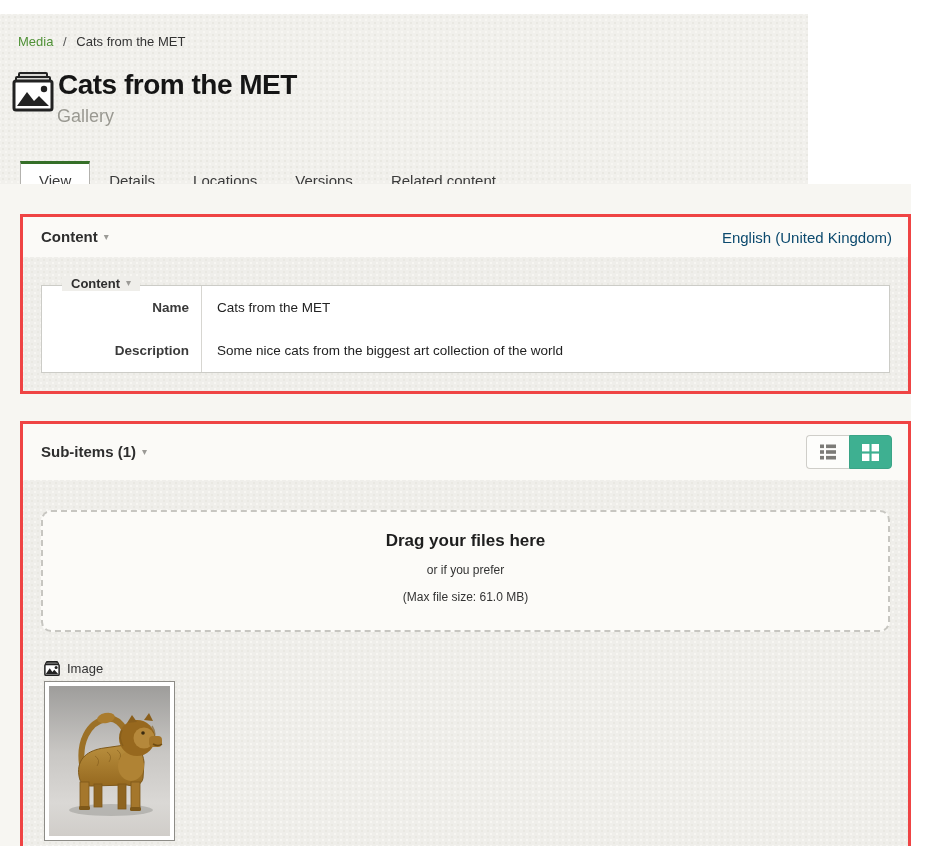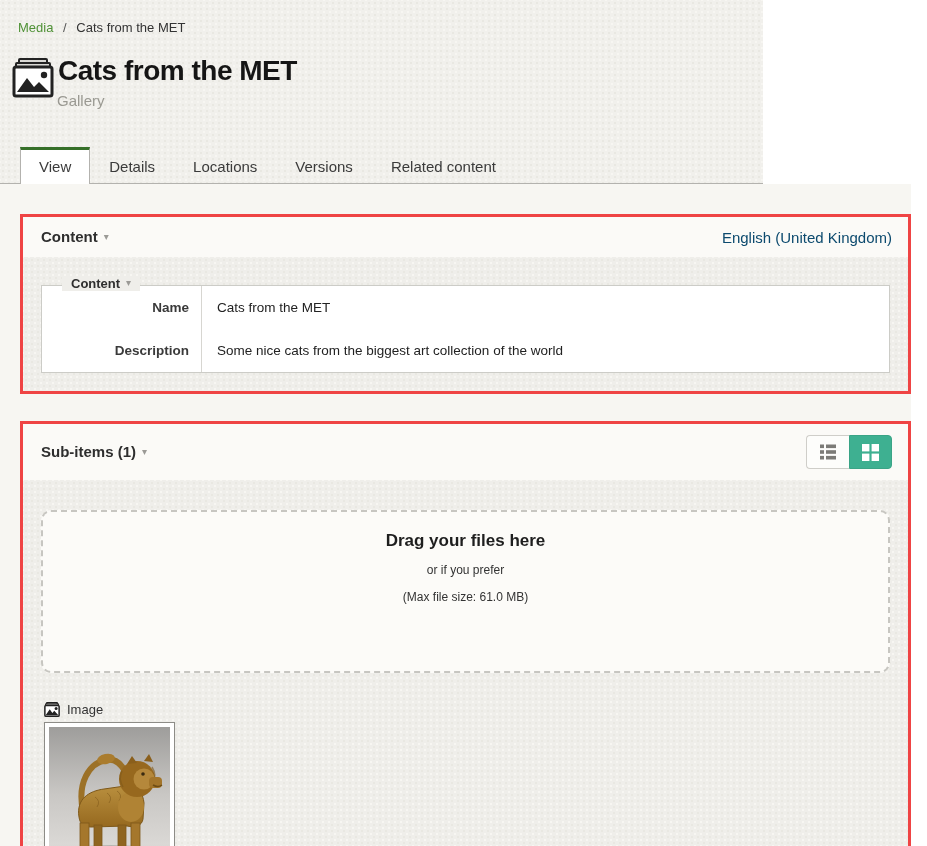--- a/index.html
+++ b/index.html
@@ -13,33 +13,34 @@
   .texture {
     background-color:#f1f0ec;
     background-image:
       radial-gradient(#e9e8e2 1px, transparent 1.4px),
       radial-gradient(#f7f6f2 1px, transparent 1.4px);
     background-size:6px 6px, 6px 6px;
     background-position:0 0, 3px 3px;
   }
   
   .header-strip {
-    position:absolute; left:0; top:0; width:763px; height:183px;
+    position:absolute; left:0; top:14px; width:763px; height:183px;
     border-bottom:1px solid #b3b2ae;
+    padding-left:45px;
   }
   .breadcrumb {
     position:absolute; left:18px; top:20px;
     font-size:13px; color:#333;
   }
   .breadcrumb .crumb-link { color:#4f9136; text-decoration:none; cursor:pointer; }
   .breadcrumb .sep { color:#555; margin:0 6px; }
   .title-row { position:absolute; left:12px; top:56px; display:flex; align-items:flex-start; }
   .title-icon { width:42px; height:40px; margin-right:4px; margin-top:2px; }
   .page-title { font-size:28px; font-weight:bold; color:#151515; line-height:1.1; letter-spacing:-0.5px; }
-  .page-subtitle { position:absolute; left:57px; top:92px; font-size:15px; color:#9a9992; }
+  .page-subtitle { position:absolute; left:57px; top:92px; font-size:18px; color:#9a9992; }
   
   .tabs { position:absolute; left:20px; bottom:-1px; display:flex; }
   .tab {
     padding:10px 18px 10px 18px;
     font-size:15px; font-weight:normal; color:#3b3b3b;
     border:1px solid transparent; border-bottom:none;
     cursor:pointer; position:relative; top:1px;
   }
   .tab.active {
     background:#fff;
@@ -100,21 +101,21 @@
     background:#fdfdfb; border:1px solid #cfcec9; border-radius:4px 0 0 4px; border-right:none;
   }
   .toggle-btn.grid {
     background:#3eb091; border:1px solid #3aa486; border-radius:0 4px 4px 0;
   }
   
   .dropzone {
     margin:16px 0 0 0;
     border:2px dashed #c7c6c1; border-radius:10px;
     background:#fcfbf8;
-    height:163px; box-sizing:border-box;
+    height:122px; box-sizing:border-box;
     text-align:center; padding-top:19px;
   }
   .dz-title { font-size:17px; font-weight:bold; color:#1e1e1e; }
   .dz-sub { font-size:12px; color:#333; margin-top:12px; }
   .choose-btn {
     display:inline-flex; align-items:center; gap:9px;
     margin-top:14px;
     border:1px solid #41ab91; border-radius:4px;
     background:transparent; color:#3cab8f;
     font-size:16px; font-family:inherit;

